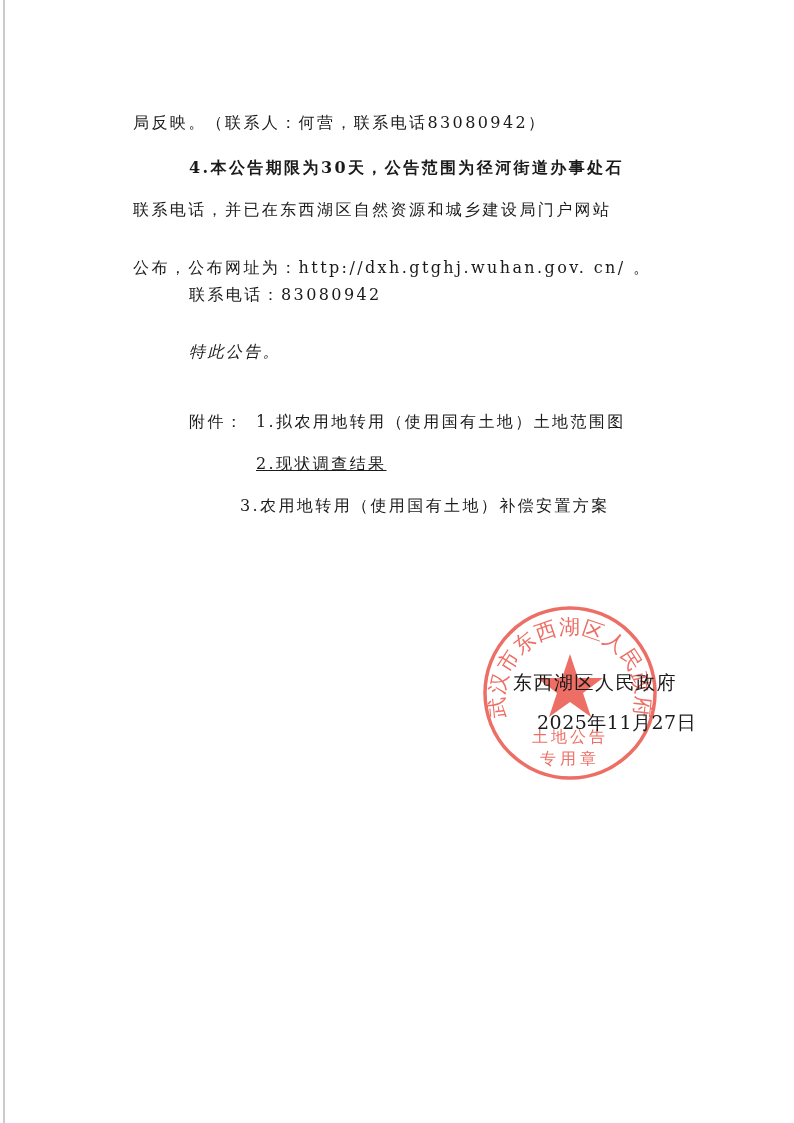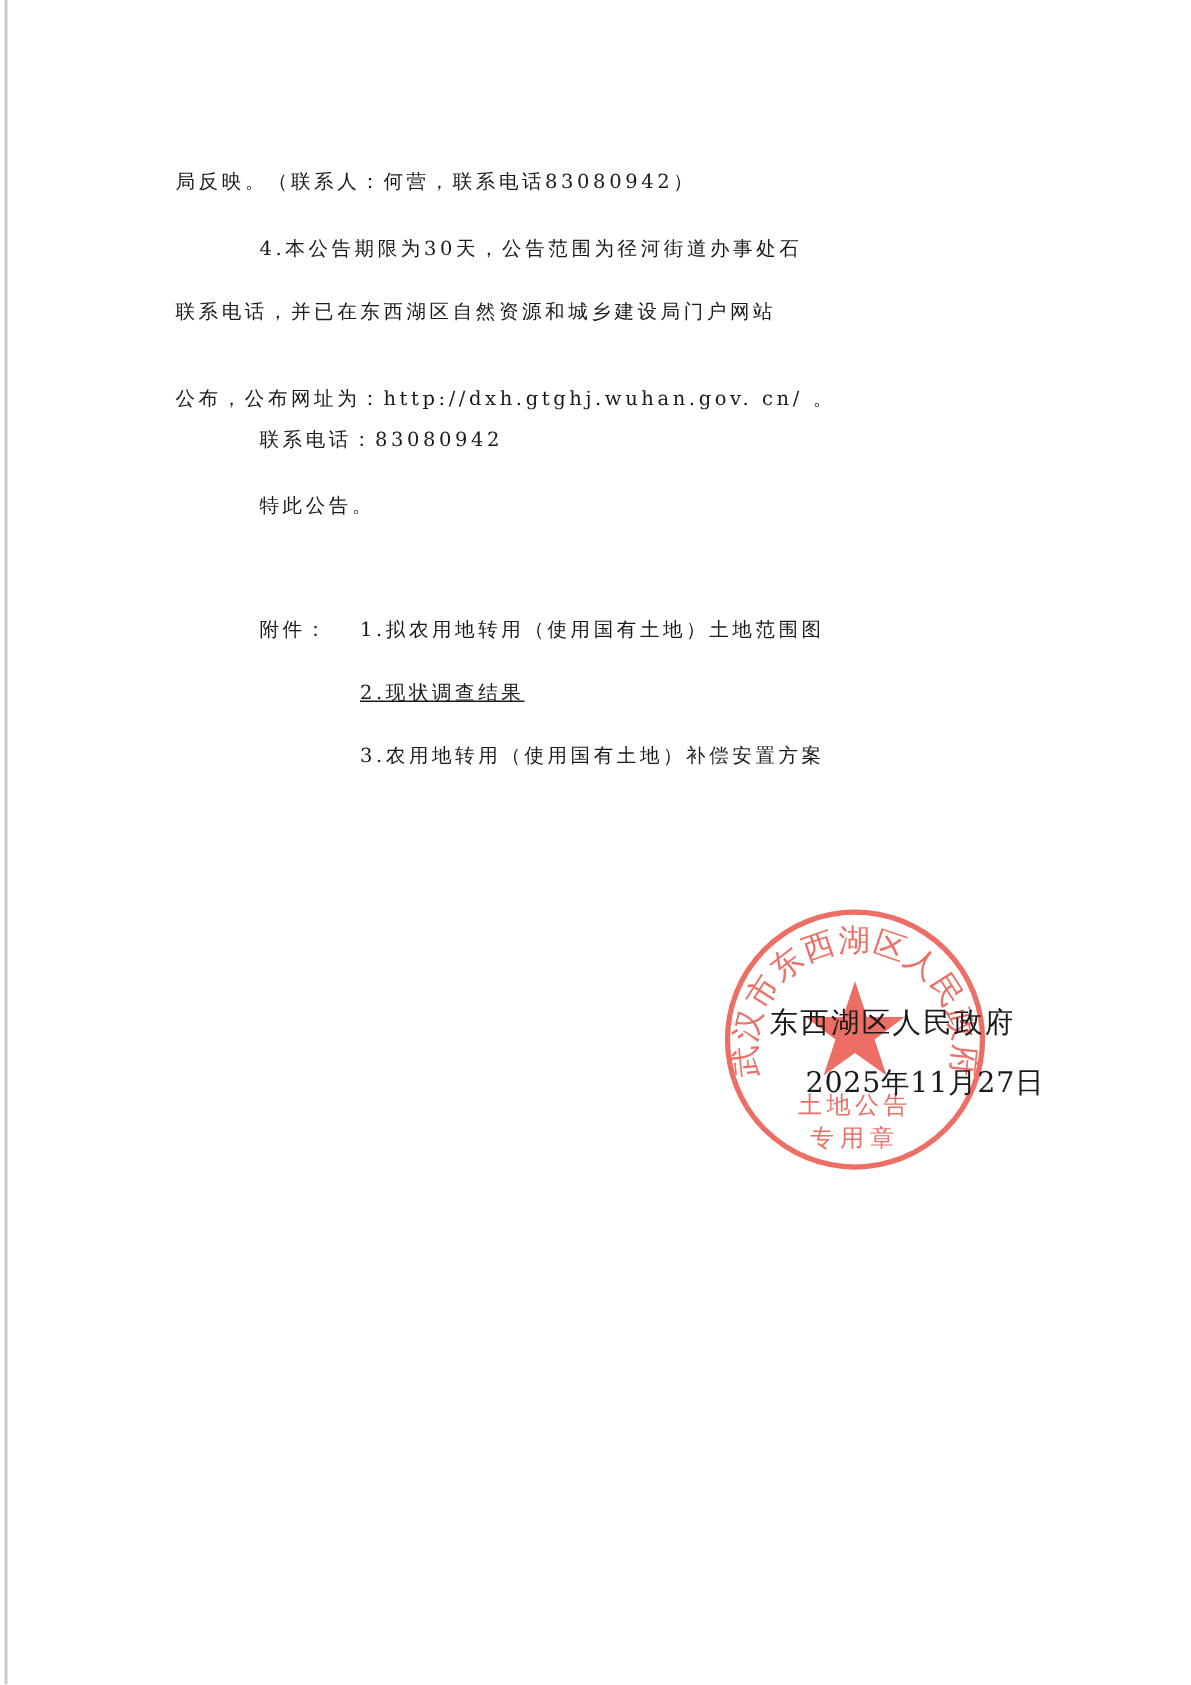--- a/index.html
+++ b/index.html
@@ -1,38 +1,38 @@
 <!DOCTYPE html>
 <html><head>
 <meta charset="utf-8">
 <style>
   html, body { margin: 0; padding: 0; background: #ffffff; }
   body { width: 794px; height: 1123px; position: relative; overflow: hidden;
          font-family: "DejaVu Serif", "Liberation Serif", serif; color: #1a1a1a; }
   .scan-edge { position: absolute; left: 3px; top: 0; width: 2px; height: 1123px; background: #9aa3a3; opacity: .55; }
-  .line { position: absolute; font-size: 13px; letter-spacing: 2.4px; white-space: nowrap; line-height: 1; }
+  .line { position: absolute; font-size: 16px; letter-spacing: 2.4px; white-space: nowrap; line-height: 1; margin-left: 16px; }
   .stamp { position: absolute; left: 481px; top: 604px; width: 178px; height: 178px; }
   .sign { position: absolute; font-size: 19px; white-space: nowrap; line-height: 1; letter-spacing: 1.5px; }
 </style>
 </head>
 <body>
 
 <div class="scan-edge"></div>
 
 <div class="line" style="left:117px;top:115px;">局反映。（联系人：何营，联系电话83080942）</div>
-<div class="line" style="left:173px;top:160px;">4.本公告期限为30天，公告范围为径河街道办事处石</div>
+<div class="line" style="left:173px;top:160px;font-weight:bold;">4.本公告期限为30天，公告范围为径河街道办事处石</div>
 <div class="line" style="left:117px;top:202px;">联系电话，并已在东西湖区自然资源和城乡建设局门户网站</div>
 <div class="line" style="left:117px;top:260px;">公布，公布网址为：http://dxh.gtghj.wuhan.gov. cn/ 。</div>
 <div class="line" style="left:173px;top:287px;">联系电话：83080942</div>
-<div class="line" style="left:173px;top:331px;">特此公告。</div>
+<div class="line" style="left:173px;top:344px;font-style:italic;">特此公告。</div>
 
 <div class="line" style="left:173px;top:414px;">附件：</div>
 <div class="line" style="left:240px;top:414px;">1.拟农用地转用（使用国有土地）土地范围图</div>
 <div class="line" style="left:240px;top:456px;text-decoration:underline;">2.现状调查结果</div>
-<div class="line" style="left:240px;top:498px;">3.农用地转用（使用国有土地）补偿安置方案</div>
+<div class="line" style="left:224px;top:498px;">3.农用地转用（使用国有土地）补偿安置方案</div>
 
 <svg class="stamp" viewBox="0 0 178 178">
   <defs>
     <path id="sealArc" d="M 25 112 A 66 66 0 1 1 153 112"></path>
   </defs>
   <g opacity="0.78">
     <circle cx="89" cy="89" r="85" fill="none" stroke="#e8463a" stroke-width="3.5"></circle>
     <text font-size="21" fill="#e8463a" font-family="DejaVu Serif, serif" letter-spacing="1">
       <textPath href="#sealArc" startOffset="50%" text-anchor="middle">武汉市东西湖区人民政府</textPath>
     </text>

